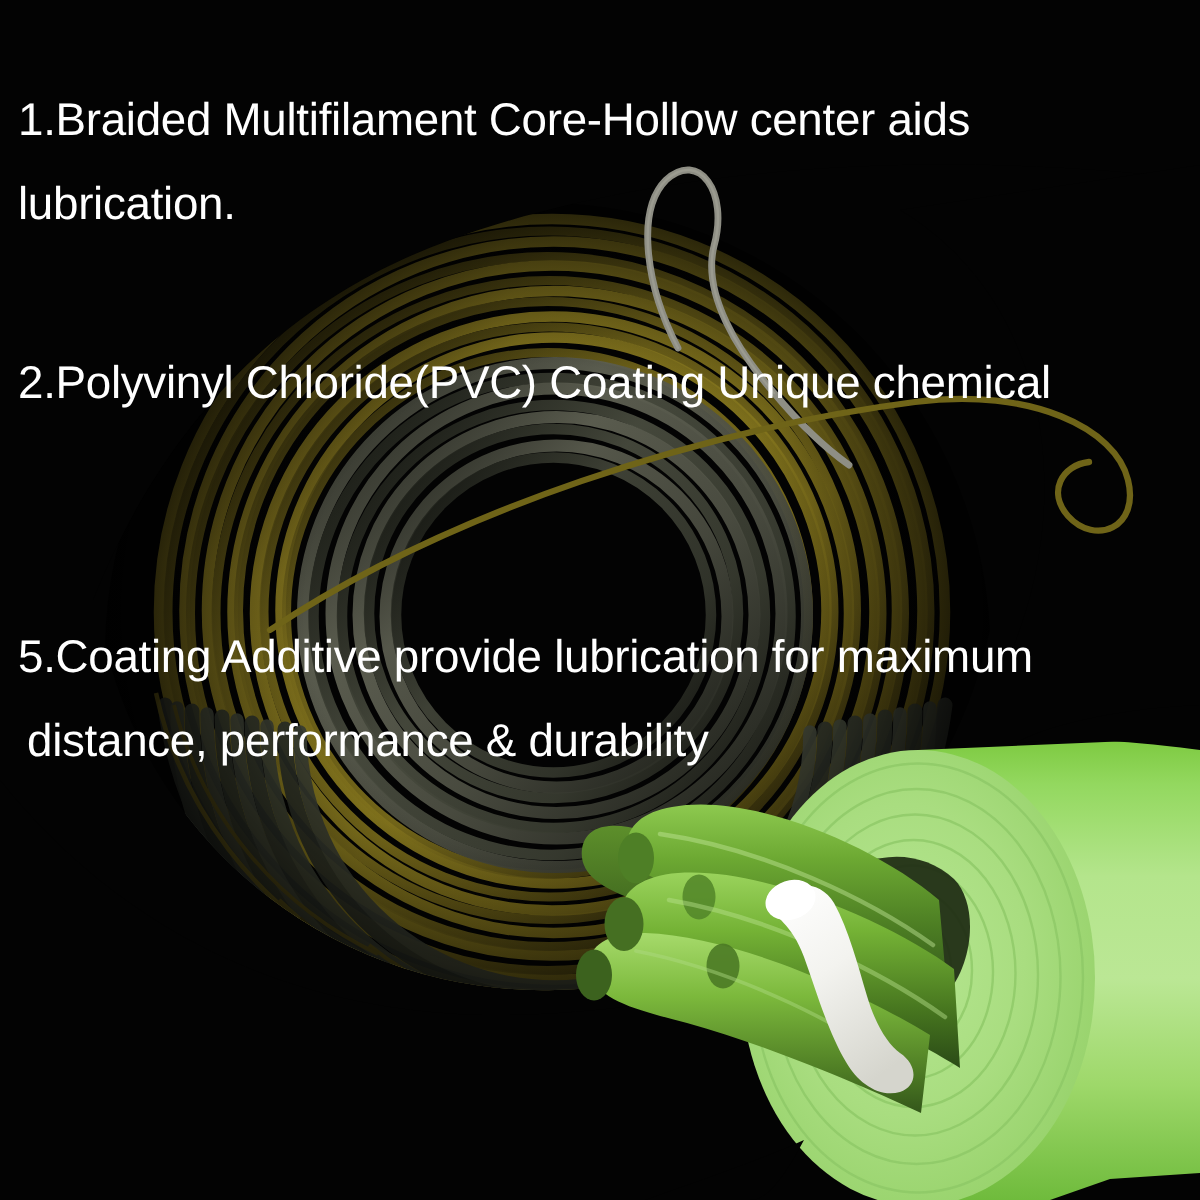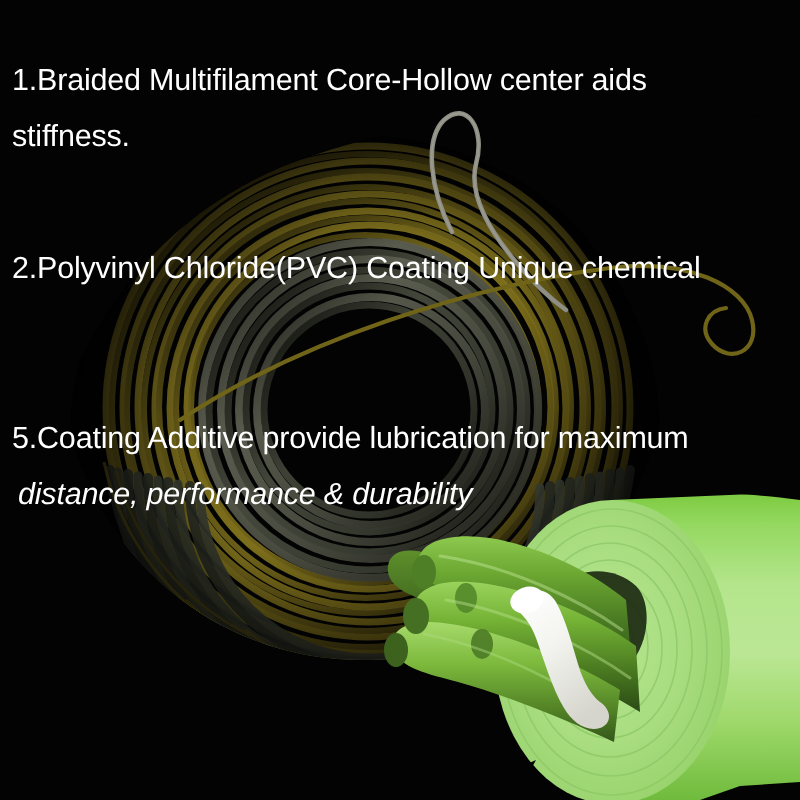--- a/index.html
+++ b/index.html
@@ -16,23 +16,23 @@
   .para{position:absolute;left:0;width:800px;pointer-events:auto;}
   .line{
     color:#ffffff;
     font-size:30.5px;
     line-height:56px;
     letter-spacing:-0.2px;
     white-space:nowrap;
     padding-left:12px;
     text-rendering:geometricPrecision;
   }
-  .line.indent{padding-left:18px;font-style:italic;}
+  .line.indent{padding-left:18px;}
   #para-1{top:52px;}
-  #para-2{top:240px;}
+  #para-2{top:227px;}
   #para-3{top:410px;}
 </style>
 </head>
 <body>
 
 <div id="stage">
 
   <div id="art">
     <svg viewBox="0 0 800 800" xmlns="http://www.w3.org/2000/svg">
       <defs>
@@ -239,21 +239,21 @@
         <path d="M 800 470 L 800 500 C 740 492 700 492 676 496 C 700 482 750 472 800 470 Z"></path>
         <path d="M 740 786 L 800 782 L 800 800 L 700 800 Z"></path>
       </g>
     </svg>
   </div>
 
   <div id="text-layer">
 
     <div class="para" id="para-1">
       <div class="line">1.Braided Multifilament Core-Hollow center aids</div>
-      <div class="line">stiffness.</div>
+      <div class="line">lubrication.</div>
     </div>
 
     <div class="para" id="para-2">
       <div class="line">2.Polyvinyl Chloride(PVC) Coating Unique chemical</div>
     </div>
 
     <div class="para" id="para-3">
       <div class="line">5.Coating Additive provide lubrication for maximum</div>
       <div class="line indent"> distance, performance &amp; durability</div>
     </div>

